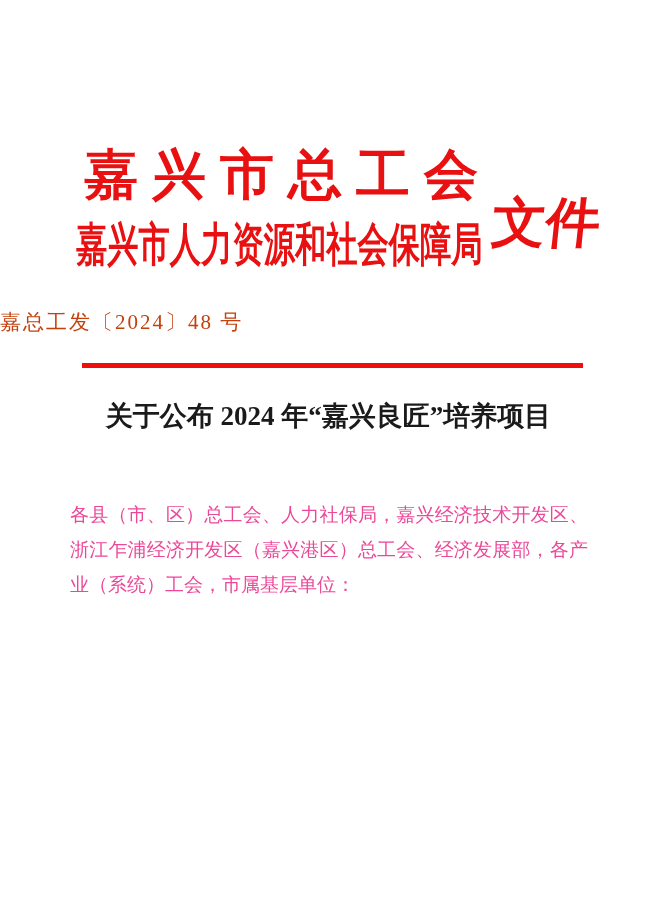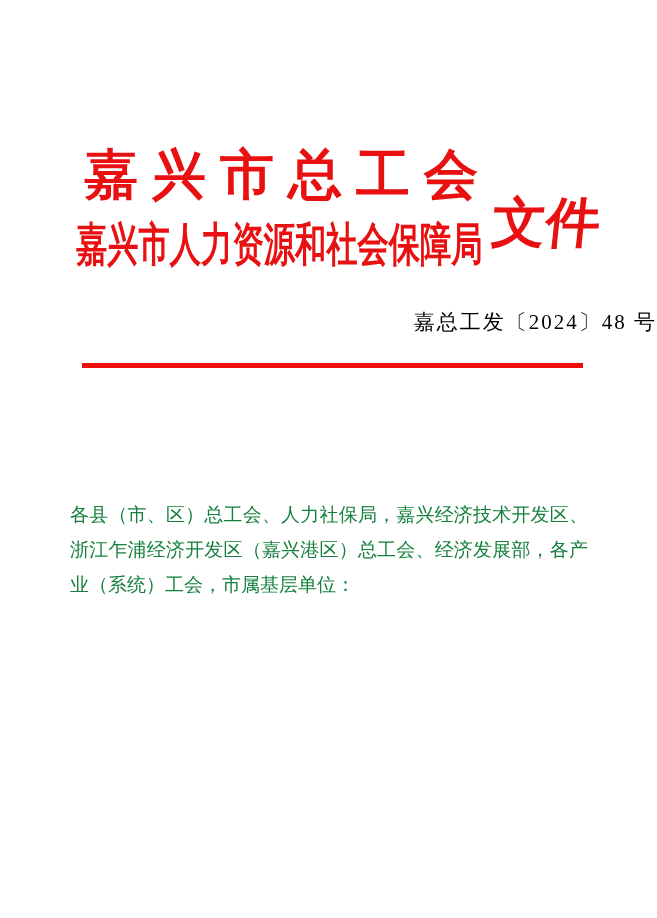--- a/index.html
+++ b/index.html
@@ -49,24 +49,24 @@
     color: #e81010;
     white-space: nowrap;
     transform: skewX(-6deg);
   }
   
   .doc-number {
     position: absolute;
     left: 0;
     top: 308px;
     width: 100%;
-    text-align: right;
+    text-align: left;
     font-size: 21px;
     letter-spacing: 2px;
-    color: #000000;
+    color: #c2410c;
   }
   
   .red-rule {
     position: absolute;
     left: 82px;
     top: 363px;
     width: 501px;
     height: 5px;
     background: #ee0e0e;
   }
@@ -83,21 +83,21 @@
     color: #1a1a1a;
   }
   
   .doc-body {
     position: absolute;
     left: 70px;
     top: 497px;
     width: 518px;
     font-size: 19px;
     line-height: 35px;
-    color: #15803d;
+    color: #ec4899;
     text-align: justify;
   }
   .doc-body p {
     margin: 0;
   }
   .doc-body p.indent {
     text-indent: 2em;
   }
   
   .page-number {
@@ -118,20 +118,21 @@
 
   <div class="org-line2">嘉兴市人力资源和社会保障局</div>
 
   <div class="doc-type">文件</div>
 
   <div class="doc-number">嘉总工发〔2024〕48 号</div>
 
   <div class="red-rule"></div>
 
   <div class="doc-title">
+    <div>关于公布 2024 年“嘉兴良匠”培养项目</div>
   </div>
 
   <div class="doc-body">
     <p>各县（市、区）总工会、人力社保局，嘉兴经济技术开发区、浙江乍浦经济开发区（嘉兴港区）总工会、经济发展部，各产业（系统）工会，市属基层单位：</p>
   </div>
 
   <div class="page-number">– 1 –</div>
 
 </div>
 

